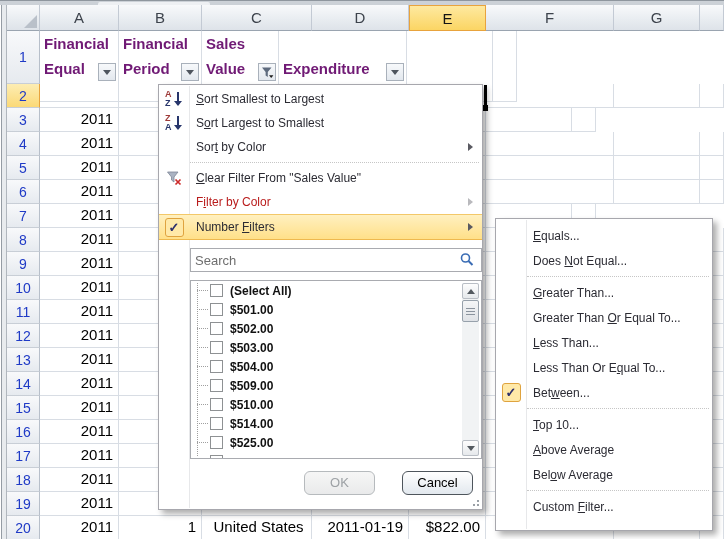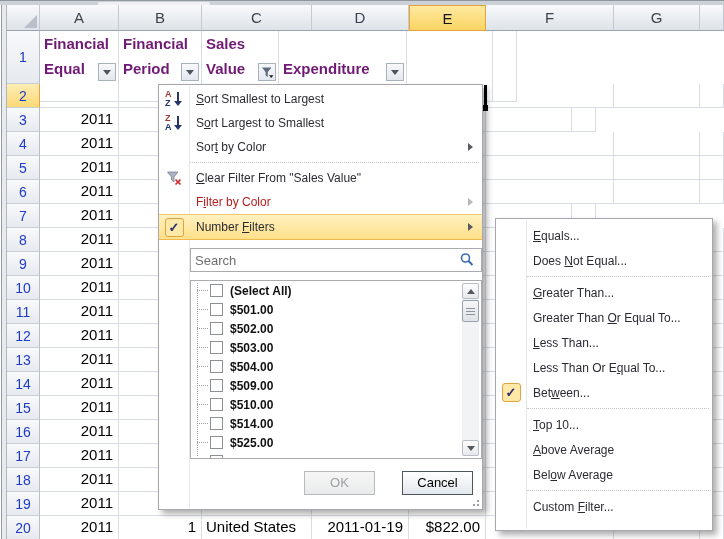--- a/index.html
+++ b/index.html
@@ -52,21 +52,21 @@
 
   .srow { height:24px; }
   .srow .rh { width:33px; height:24px; display:flex; align-items:center; justify-content:center;
     font-size:14px; color:#1f3ac6;
     background:linear-gradient(#f8f9fb,#e6eaef);
     border-right:1px solid #b7bfca; border-bottom:1px solid #c8ced6; }
   .srow.active .rh { background:linear-gradient(#fdedb3,#fbd977); border-right:1px solid #e8a33d; }
   .srow .c { height:24px; border-right:1px solid #d8dde4; border-bottom:1px solid #d8dde4;
     font-size:15px; color:#000; line-height:22px; white-space:nowrap; overflow:hidden; }
   .srow .num { text-align:right; padding-right:5px; }
-  .srow .txt { text-align:left; padding-left:4px; }
+  .srow .txt { text-align:center; padding-left:4px; }
 
   
   .sel-border { position:absolute; left:484px; top:85px; width:3px; height:20px; background:#000; z-index:5; }
   .sel-handle { position:absolute; left:483px; top:105px; width:5px; height:6px; background:#000; z-index:5; }
 
   
   .fmenu { position:absolute; left:158px; top:84px; width:325px; height:426px;
     background:#fff; border:1px solid #a7a7ad; box-shadow:4px 4px 6px rgba(0,0,0,.32);
     z-index:10; font-size:12px; color:#2b2b33; }
   .fm-gutterline { position:absolute; left:30px; top:1px; bottom:1px; width:1px; background:#e7e8ea; }
@@ -121,21 +121,21 @@
   .vsb .up { top:0; } .vsb .down { bottom:0; }
   .tri-up { width:0;height:0;border-left:4px solid transparent;border-right:4px solid transparent;border-bottom:5px solid #53595f; }
   .tri-dn { width:0;height:0;border-left:4px solid transparent;border-right:4px solid transparent;border-top:5px solid #53595f; }
   .vsb .thumb { position:absolute; left:0; top:17px; width:17px; height:22px;
     background:linear-gradient(#f5f6f7,#dfe2e6); border:1px solid #97a1ab; border-radius:2px;
     display:flex; flex-direction:column; align-items:center; justify-content:center; gap:2px; }
   .vsb .thumb i { display:block; width:9px; height:1px; background:#8a939d; }
 
   
   .fm-btn { position:absolute; top:386px; width:71px; height:24px; font:13px "Liberation Sans",sans-serif;
-    border-radius:0; text-align:center; line-height:22px; }
+    border-radius:6px; text-align:center; line-height:22px; }
   .btn-ok { left:145px; background:linear-gradient(#f6f6f6,#e9eaeb); border:1px solid #b6babd; color:#9da1a5; }
   .btn-cancel { left:243px; background:linear-gradient(#ffffff,#e2e8ee); border:1px solid #4e555c; color:#000; }
   .grip { position:absolute; right:3px; bottom:3px; width:10px; height:10px; }
   .grip i { position:absolute; width:2px; height:2px; background:#9aa0a6; }
   .grip i:nth-child(1){ right:0; bottom:0; } .grip i:nth-child(2){ right:4px; bottom:0; }
   .grip i:nth-child(3){ right:0; bottom:4px; }
 
   
   .smenu { position:absolute; left:495px; top:218px; width:218px; height:313px;
     background:#fff; border:1px solid #a7a7ad; box-shadow:4px 4px 6px rgba(0,0,0,.32);

